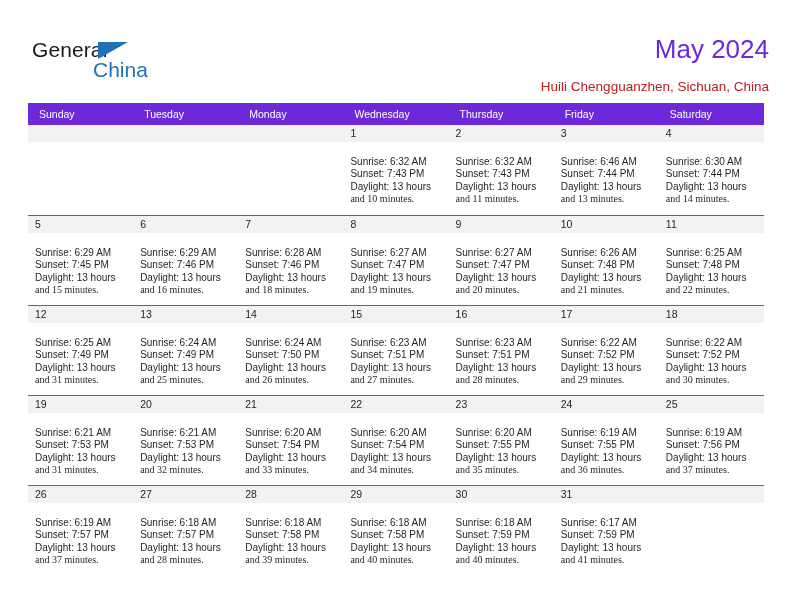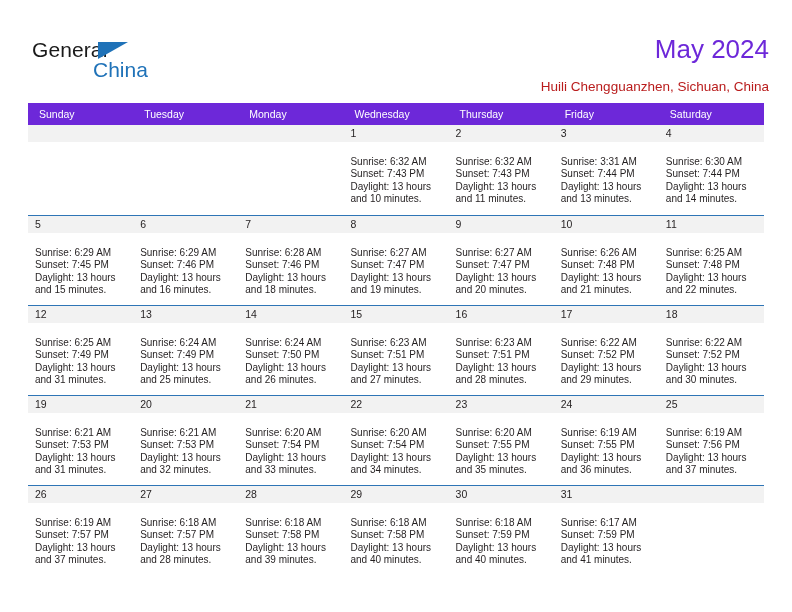--- a/index.html
+++ b/index.html
@@ -148,20 +148,21 @@
     font-size: 10px;
     line-height: 12.3px;
     color: #231f20;
     margin-top: 11px;
   }
   .info div {
     white-space: nowrap;
   }
   .info .dl2 {
     white-space: nowrap;
+    font-family: Liberation Serif, serif;
   }
 </style>
 </head>
 <body>
 
 <div class="page">
 
   <div class="header">
 
     <div class="logo">
@@ -222,21 +223,21 @@
                 <div>Sunset: 7:43 PM</div>
                 <div>Daylight: 13 hours</div>
                 <div class="dl2">and 11 minutes.</div>
               </div>
             </div>
           </td>
           <td>
             <div class="cell">
               <div class="daynum-band">3</div>
               <div class="info">
-                <div>Sunrise: 3:31 AM</div>
+                <div>Sunrise: 6:46 AM</div>
                 <div>Sunset: 7:44 PM</div>
                 <div>Daylight: 13 hours</div>
                 <div class="dl2">and 13 minutes.</div>
               </div>
             </div>
           </td>
           <td>
             <div class="cell">
               <div class="daynum-band">4</div>
               <div class="info">

